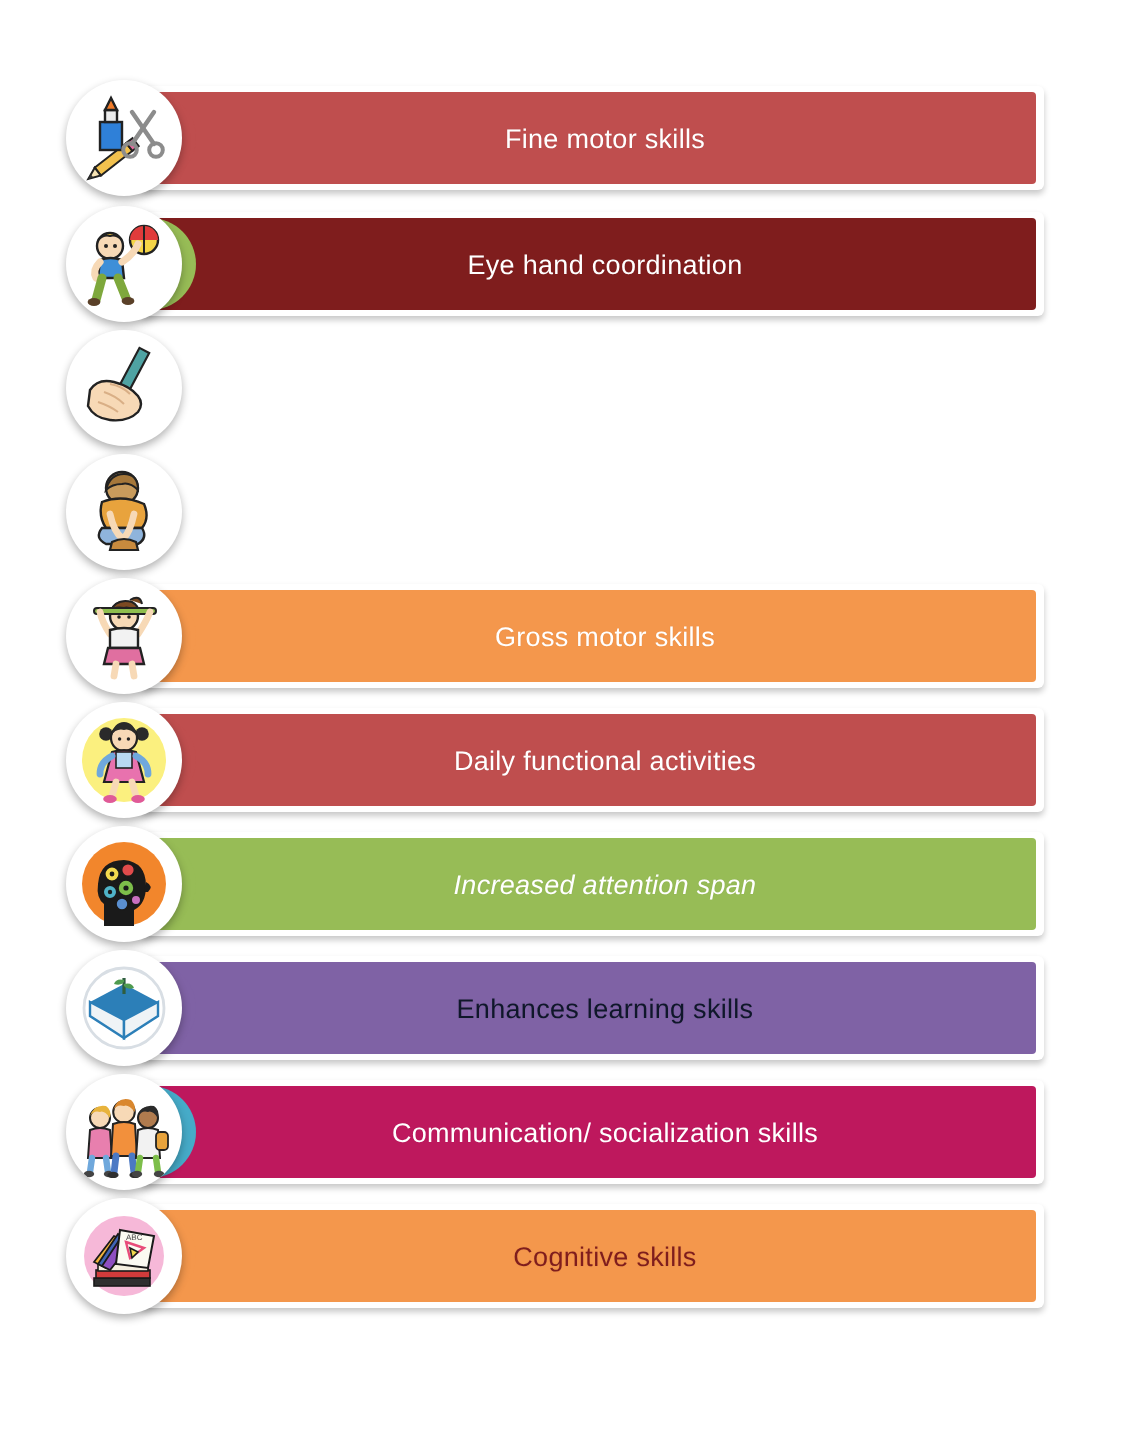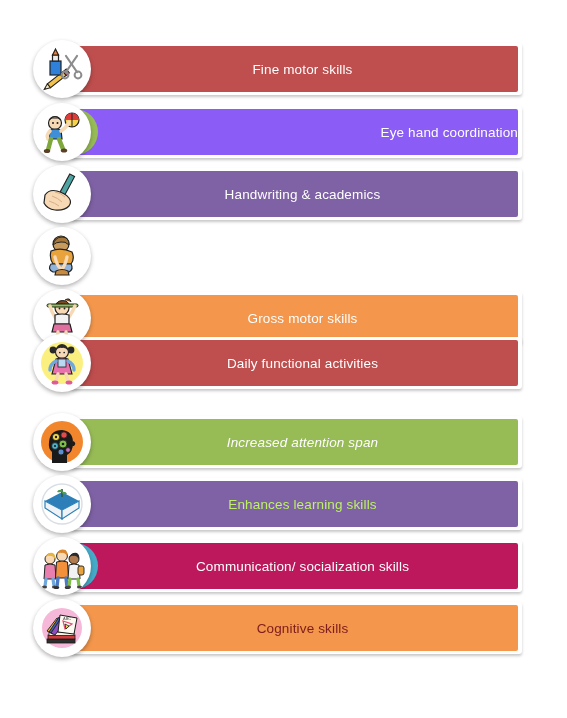--- a/index.html
+++ b/index.html
@@ -136,21 +136,21 @@
           <line x1="38" y1="10" x2="27" y2="26"></line>
         </g>
         <circle cx="26" cy="29" r="3.4" fill="none" stroke="#8C8C8C" stroke-width="2"></circle>
         <circle cx="39" cy="29" r="3.4" fill="none" stroke="#8C8C8C" stroke-width="2"></circle>
       </svg>
     </div>
   </div>
 
   <div class="row" style="top:103px">
     <div class="bar-wrap">
-      <div class="bar" style="background: #8b5cf6; justify-content: flex-end;">
+      <div class="bar" style="background: #7f1d1d;">
         <div class="bar-lip" style="background: rgb(151, 188, 86);"></div>
         <span class="bar-label" style="color: rgb(255, 255, 255);">Eye hand  coordination</span>
       </div>
     </div>
     <div class="badge" style="background: rgb(255, 255, 255);">
       <svg viewBox="0 0 46 46" xmlns="http://www.w3.org/2000/svg">
 
         <circle cx="33" cy="11" r="7" fill="#F5D547" stroke="#222" stroke-width="1.2"></circle>
         <path d="M26 11 A7 7 0 0 1 40 11 Z" fill="#E03B3B"></path>
         <path d="M33 4 L33 18" stroke="#222" stroke-width="1"></path>
@@ -167,26 +167,20 @@
 
         <path d="M12 30 L9 41" stroke="#7EA83C" stroke-width="4.5" fill="none" stroke-linecap="round"></path>
         <path d="M20 30 L24 40" stroke="#7EA83C" stroke-width="4.5" fill="none" stroke-linecap="round"></path>
         <ellipse cx="8" cy="42" rx="3.2" ry="2" fill="#5A4028"></ellipse>
         <ellipse cx="25" cy="41.5" rx="3.2" ry="2" fill="#5A4028"></ellipse>
       </svg>
     </div>
   </div>
 
   <div class="row" style="top:165px">
-    <div class="bar-wrap">
-      <div class="bar" style="background: rgb(127, 98, 165);">
-        <div class="bar-lip" style="background: rgb(127, 98, 165);"></div>
-        <span class="bar-label" style="color: rgb(255, 255, 255);">Handwriting  &amp; academics</span>
-      </div>
-    </div>
     <div class="badge" style="background: rgb(255, 255, 255);">
       <svg viewBox="0 0 46 46" xmlns="http://www.w3.org/2000/svg">
 
         <g transform="rotate(28 24 22)">
           <rect x="21" y="2" width="5.5" height="24" fill="#4FA3A3" stroke="#222" stroke-width="1.1"></rect>
           <polygon points="21,26 23.75,34 26.5,26" fill="#F6E3B4" stroke="#222" stroke-width="1.1"></polygon>
           <polygon points="22.6,30.5 23.75,34 24.9,30.5" fill="#333"></polygon>
         </g>
 
         <path d="M6 24 Q10 18 18 20 Q26 22 30 27 Q33 31 30 35 Q25 40 16 39 Q8 38 5 32 Z" fill="#F7D9B6" stroke="#222" stroke-width="1.2"></path>
@@ -240,21 +234,21 @@
         <path d="M16 20 Q23 18 30 20 L30 29 L16 29 Z" fill="#F2F2F2" stroke="#222" stroke-width="1.2"></path>
 
         <path d="M15 29 L31 29 L33 37 L13 37 Z" fill="#E06FA0" stroke="#222" stroke-width="1.2"></path>
 
         <path d="M19 37 L18 43" stroke="#F7D9B6" stroke-width="3.4" stroke-linecap="round"></path>
         <path d="M27 37 L28 43" stroke="#F7D9B6" stroke-width="3.4" stroke-linecap="round"></path>
       </svg>
     </div>
   </div>
 
-  <div class="row" style="top:334px">
+  <div class="row" style="top:351px">
     <div class="bar-wrap">
       <div class="bar" style="background: rgb(191, 78, 78);">
         <div class="bar-lip" style="background: rgb(191, 78, 78);"></div>
         <span class="bar-label" style="color: rgb(255, 255, 255);">Daily functional activities</span>
       </div>
     </div>
     <div class="badge" style="background: rgb(255, 255, 255);">
       <svg viewBox="0 0 46 46" xmlns="http://www.w3.org/2000/svg">
         <circle cx="23" cy="23" r="21" fill="#FBF07F"></circle>
 
@@ -304,21 +298,21 @@
         <circle cx="24" cy="25" r="1.3" fill="#1A1A1A"></circle>
         <circle cx="16" cy="27" r="1.1" fill="#1A1A1A"></circle>
       </svg>
     </div>
   </div>
 
   <div class="row" style="top:475px">
     <div class="bar-wrap">
       <div class="bar" style="background: rgb(127, 98, 165);">
         <div class="bar-lip" style="background: rgb(127, 98, 165);"></div>
-        <span class="bar-label" style="color: #bef264;">Enhances learning skills</span>
+        <span class="bar-label" style="color: #0f172a;">Enhances learning skills</span>
       </div>
     </div>
     <div class="badge" style="background: rgb(255, 255, 255);">
       <svg viewBox="0 0 46 46" xmlns="http://www.w3.org/2000/svg">
         <circle cx="23" cy="23" r="20" fill="#FFFFFF" stroke="#D8DEE4" stroke-width="1.4"></circle>
 
         <polygon points="23,11 40,20 23,29 6,20" fill="#2C7FB8"></polygon>
 
         <polygon points="6,20 23,29 23,38 6,27" fill="#EFF3F6" stroke="#2C7FB8" stroke-width="1.2"></polygon>
         <polygon points="40,20 23,29 23,38 40,27" fill="#EFF3F6" stroke="#2C7FB8" stroke-width="1.2"></polygon>

